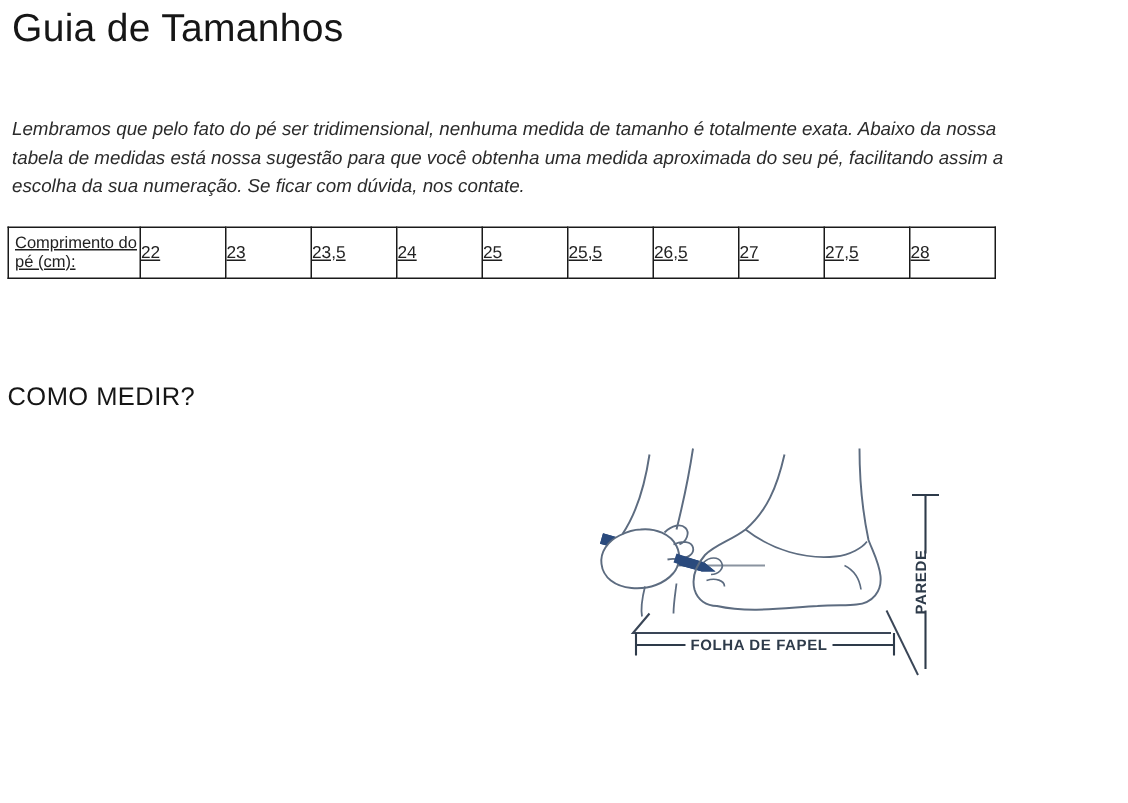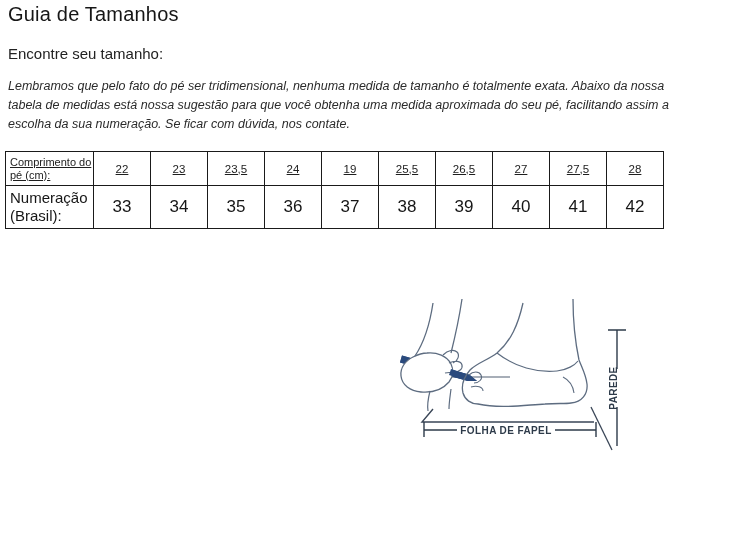--- a/index.html
+++ b/index.html
@@ -7,39 +7,38 @@
   body { font-family: "Liberation Sans", sans-serif; color: #1f1f1f; }
   .page {
     position: relative;
     width: 752px;
     height: 535px;
     background: #ffffff;
     overflow: hidden;
   }
   .page-title {
     position: absolute; left: 8px; top: 3px;
-    font-size: 20px; font-weight: 400; color: #161616;
+    font-size: 26px; font-weight: 400; color: #161616;
     letter-spacing: 0.2px;
   }
   .section-subtitle {
     position: absolute; left: 8px; top: 45px;
     font-size: 15px; font-weight: 400; color: #222222;
   }
   .intro {
     position: absolute; left: 8px; top: 77px; width: 670px;
     font-size: 12.5px; line-height: 18.8px; color: #2b2b2b; font-style: italic;
   }
   table.size-table {
     position: absolute; left: 5px; top: 151px;
     border-collapse: collapse;
     table-layout: fixed;
   }
   table.size-table td {
     border: 1.6px solid #1a1a1a;
-    text-align: center;
     vertical-align: middle;
     background: #ffffff;
   }
   table.size-table .row-head {
     text-align: left;
     padding-left: 4px;
     width: 88px;
   }
   table.size-table .r1 { height: 34px; text-decoration: underline; }
   table.size-table .r2 { height: 43px; }
@@ -76,55 +75,42 @@
     letter-spacing: 0.4px;
   }
 </style>
 </head>
 <body>
 
 <div class="page">
 
   <h1 class="page-title">Guia de Tamanhos</h1>
 
-  <h2 class="section-subtitle">Encontre seu tamanho:</h2>
 
   <p class="intro">Lembramos que pelo fato do pé ser tridimensional, nenhuma medida de tamanho é totalmente exata. Abaixo da nossa tabela de medidas está nossa sugestão para que você obtenha uma medida aproximada do seu pé, facilitando assim a escolha da sua numeração. Se ficar com dúvida, nos contate.</p>
 
   <table class="size-table">
     <tbody>
       <tr class="r1">
         <td class="row-head">Comprimento do pé (cm):</td>
         <td class="val">22</td>
         <td class="val">23</td>
         <td class="val">23,5</td>
         <td class="val">24</td>
-        <td class="val">19</td>
+        <td class="val">25</td>
         <td class="val">25,5</td>
         <td class="val">26,5</td>
         <td class="val">27</td>
         <td class="val">27,5</td>
         <td class="val">28</td>
       </tr>
-      <tr class="r2">
-        <td class="row-head">Numeração (Brasil):</td>
-        <td class="val">33</td>
-        <td class="val">34</td>
-        <td class="val">35</td>
-        <td class="val">36</td>
-        <td class="val">37</td>
-        <td class="val">38</td>
-        <td class="val">39</td>
-        <td class="val">40</td>
-        <td class="val">41</td>
-        <td class="val">42</td>
-      </tr>
     </tbody>
   </table>
 
+  <h3 class="measure-heading">COMO MEDIR?</h3>
 
 
   <div class="illustration">
     <svg viewBox="0 0 280 205" xmlns="http://www.w3.org/2000/svg">
 
       <path d="M 22,94 L 125,94" stroke="#8a93a0" stroke-width="1.4" fill="none"></path>
 
       <path d="M 15,79.5 L 17,72.5 L 84.8,92.1 L 92,98 L 83.2,98 Z" fill="#2a4a7d"></path>
       <path d="M 15,79.5 L 17,72.5 L 85,92 L 83,98 Z" fill="#2a4a7d"></path>
 

